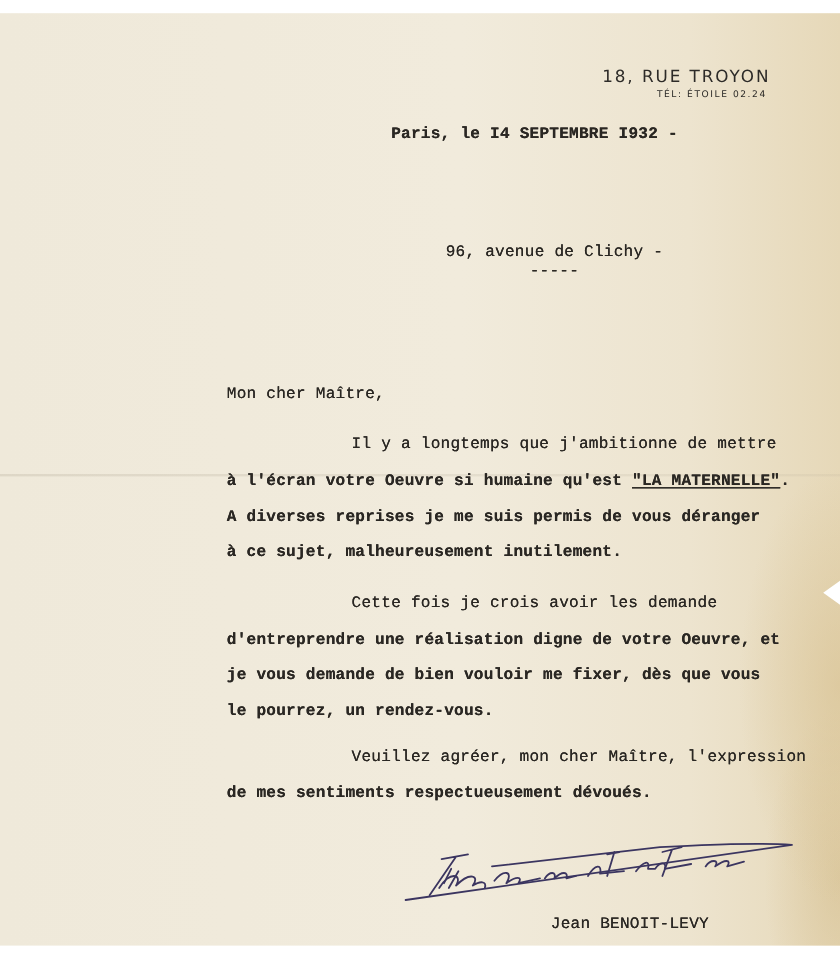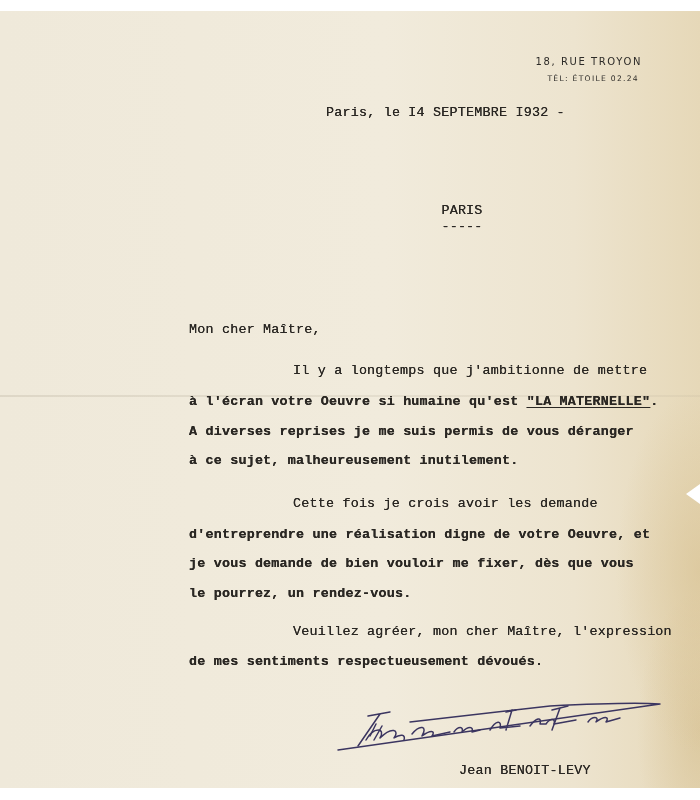--- a/index.html
+++ b/index.html
@@ -25,23 +25,23 @@
     }
     .mono {
       position: absolute; font-family: "Liberation Mono", "DejaVu Sans Mono", monospace;
       color: #2a2723; font-size: 13.4px; white-space: pre; letter-spacing: 0.2px;
       text-shadow: 0 0 0.4px #2a2723;
     }
     .lh-addr {
       position: absolute; font-family: "DejaVu Sans", sans-serif; color: #2d2b28;
       white-space: pre; letter-spacing: 1.6px;
     }
-    .lh1 { right: 58px; top: 56px; font-size: 10px; margin-left: 26px; }
+    .lh1 { right: 58px; top: 56px; font-size: 14px; margin-left: 26px; }
     .lh2 { right: 61px; top: 74px; font-size: 7.6px; letter-spacing: 1.3px; }
-    .date { left: 310px; top: 105px; font-weight: normal; padding-left: 16px; }
+    .date { left: 310px; top: 105px; font-weight: bold; padding-left: 16px; }
     .recip { position: absolute; left: 352px; top: 203px; width: 220px; }
     .recip .mono { position: static; display: block; text-align: center; line-height: 16px; }
     .salutation { left: 189px; top: 322px; }
     .body-line { left: 189px; font-weight: bold; }
     .indent { left: 293px; }
     .underline { text-decoration: underline; text-decoration-thickness: 1.4px; text-underline-offset: 2px; }
     .signature { position: absolute; left: 330px; top: 690px; width: 340px; height: 70px; }
     .signed-name { left: 459px; top: 763px; text-align: center; }
   </style>
 </head>
@@ -51,21 +51,21 @@
   <div class="crease"></div>
   <div class="tear"></div>
 </div>
 
 <div class="lh-addr lh1">18, RUE TROYON</div>
 <div class="lh-addr lh2">TÉL: ÉTOILE 02.24</div>
 
 <div class="mono date">Paris, le I4 SEPTEMBRE I932 -</div>
 
 <div class="recip">
-  <span class="mono">PARIS</span>
+  <span class="mono">96, avenue de Clichy -</span>
   <span class="mono">-----</span>
 </div>
 
 <div class="mono salutation">Mon cher Maître,</div>
 
 <div class="mono indent" style="top:363px">Il y a longtemps que j'ambitionne de mettre</div>
 <div class="mono body-line" style="top:394px"><span>à l'écran votre Oeuvre si humaine qu'est </span><span class="underline">"LA MATERNELLE"</span><span>.</span></div>
 <div class="mono body-line" style="top:424px">A diverses reprises je me suis permis de vous déranger</div>
 <div class="mono body-line" style="top:453px">à ce sujet, malheureusement inutilement.</div>
 

